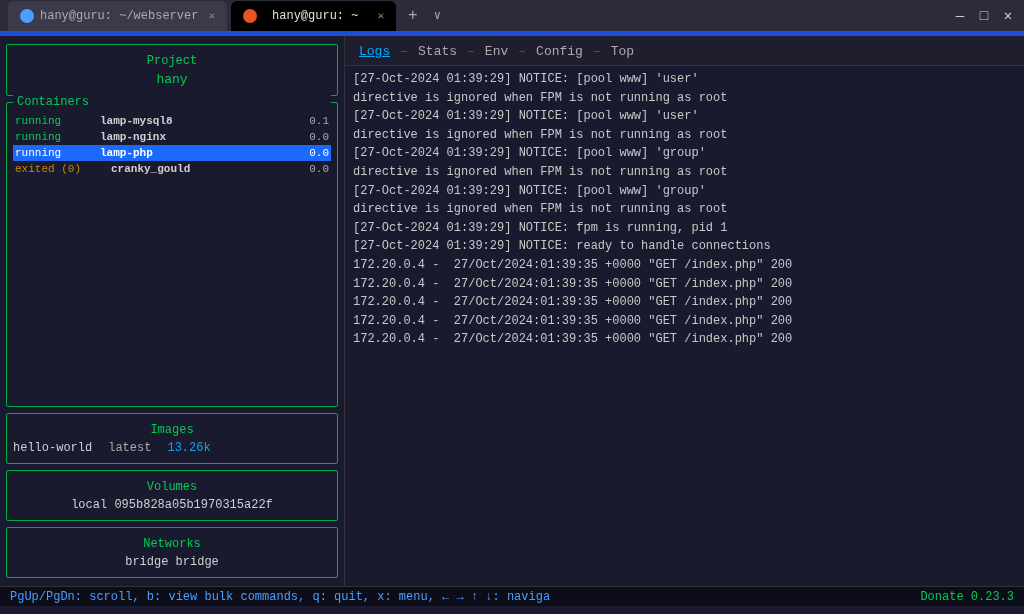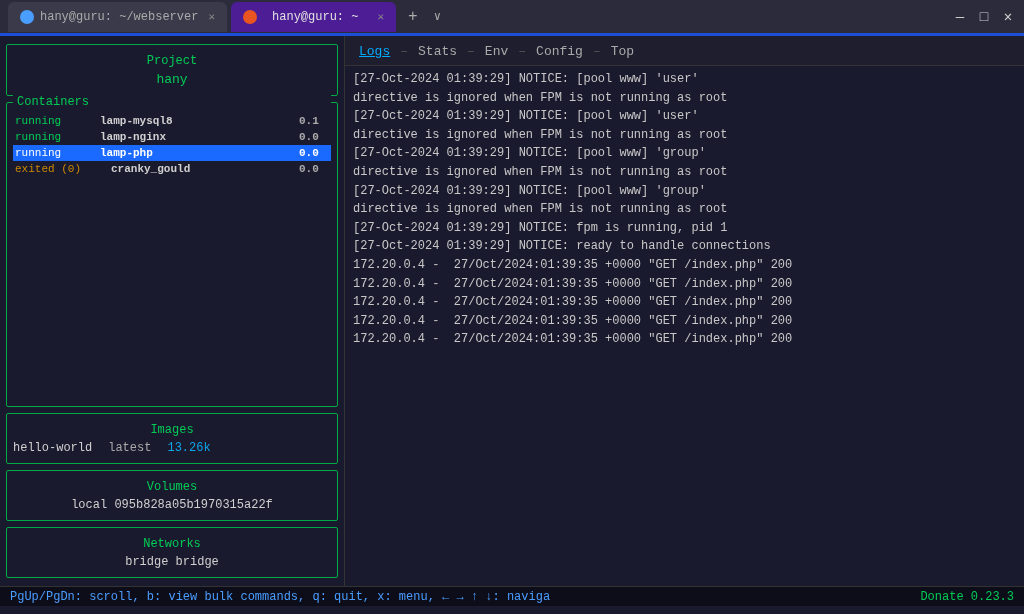--- a/index.html
+++ b/index.html
@@ -13,39 +13,39 @@
       overflow: hidden;
     }
 
     
     .titlebar {
       display: flex;
       align-items: center;
       background: #2b2b3b;
       height: 36px;
       padding: 0 8px;
-      border-bottom: 3px solid #1d4ed8;
+      border-bottom: 5px solid #1d4ed8;
       gap: 4px;
     }
     .tab {
       display: flex;
       align-items: center;
       padding: 4px 12px;
       border-radius: 6px 6px 0 0;
       font-size: 12px;
       gap: 6px;
       height: 30px;
       cursor: pointer;
     }
     .tab.inactive {
       background: #3a3a4a;
       color: #aaa;
     }
     .tab.active {
-      background: #4c1d95;
+      background: #000000;
       color: #e0e0e0;
       gap: 15px;
     }
     .tab-icon {
       width: 14px;
       height: 14px;
       border-radius: 50%;
       display: inline-block;
     }
     .tab-icon.blue { background: #4a9eff; }
@@ -154,23 +154,22 @@
       flex: 1;
       font-weight: bold;
       margin-left: 26px;
     }
     .container-row.selected .container-name {
       color: #ffffff;
     }
 
     .container-cpu {
       min-width: 30px;
-      text-align: left;
-      color: #aaa;
-      font-weight: bold;
+      text-align: right;
+      color: #aaa;
     }
     .container-row.selected .container-cpu {
       color: #ffffff;
     }
 
     .image-row {
       display: flex;
       gap: 16px;
       font-size: 12px;
     }

